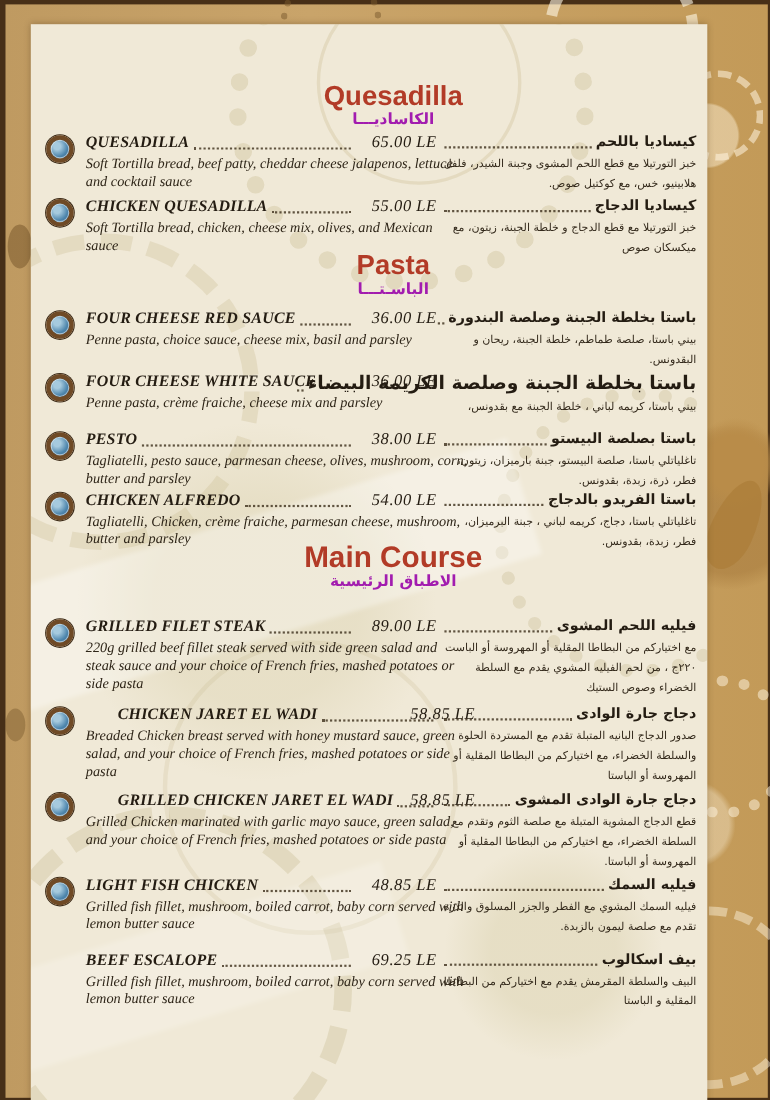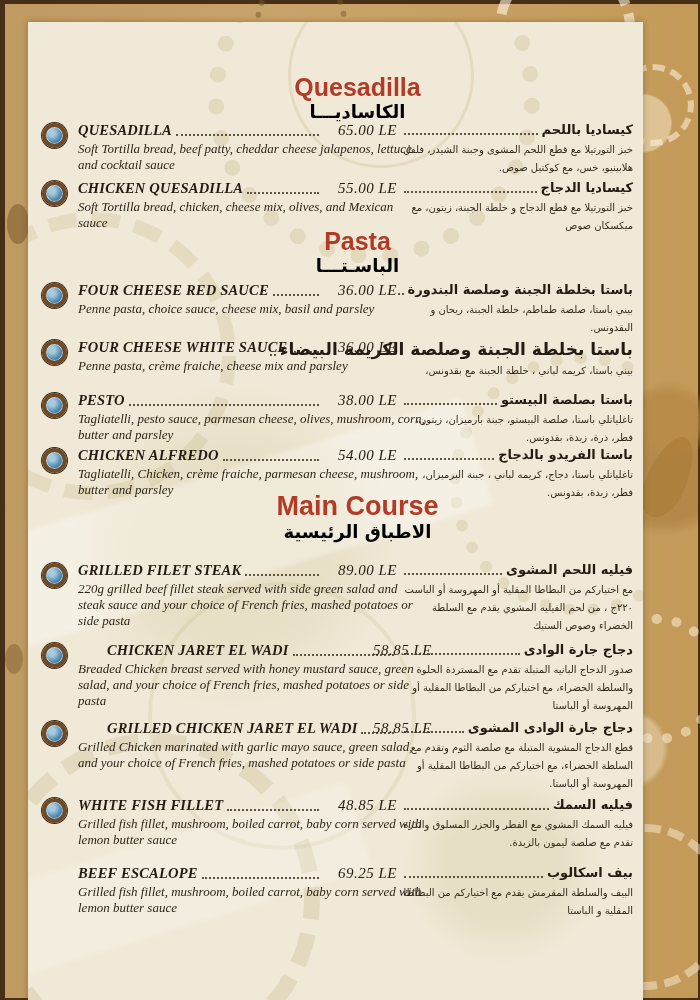--- a/index.html
+++ b/index.html
@@ -62,21 +62,21 @@
 
   
   .sec{position:absolute;left:0;right:0;text-align:center;padding-left:44px;}
   .sec-en{
     font-family:"Liberation Sans",sans-serif;font-weight:700;
     font-size:25px;line-height:1.05;color:#b23b27;
   }
   .sec-en.big{font-size:27px;}
   .sec-ar{
     font-family:"DejaVu Sans",sans-serif;font-weight:700;
-    font-size:18px;line-height:1.3;color:#000000;direction:rtl;
+    font-size:14px;line-height:1.3;color:#a21caf;direction:rtl;
   }
 
   
   .item{position:absolute;left:14px;right:8px;height:78px;}
   .badge{
     position:absolute;left:0;top:1px;width:17px;height:17px;border-radius:50%;
     background:radial-gradient(circle at 35% 35%, #a6cade 0 20%, #4e86ad 60%, #36638a 100%);
     border:4px solid #6f4a26;
     box-shadow:0 0 0 1px #3c2a16, inset 0 0 0 1px rgba(255,255,255,.5);
   }
@@ -324,21 +324,21 @@
         <span class="dots ar-dots"></span>
       </div>
       <div class="ar-desc">قطع الدجاج المشوية المتبلة مع صلصة الثوم وتقدم مع السلطة الخضراء، مع اختياركم من البطاطا المقلية أو المهروسة أو الباستا.</div>
     </div>
   </div>
 
   <div class="item" style="top:775px">
     <div class="badge"></div>
     <div class="en">
       <div class="name-row">
-        <span class="name">WHITE FISH FILLET</span>
+        <span class="name">LIGHT FISH CHICKEN</span>
         <span class="dots"></span>
       </div>
       <div class="desc">Grilled fish fillet, mushroom, boiled carrot, baby corn served with lemon butter  sauce</div>
     </div>
     <div class="price">48.85 LE</div>
     <div class="ar">
       <div class="ar-name-row">
         <span class="ar-name">فيليه السمك</span>
         <span class="dots ar-dots"></span>
       </div>

